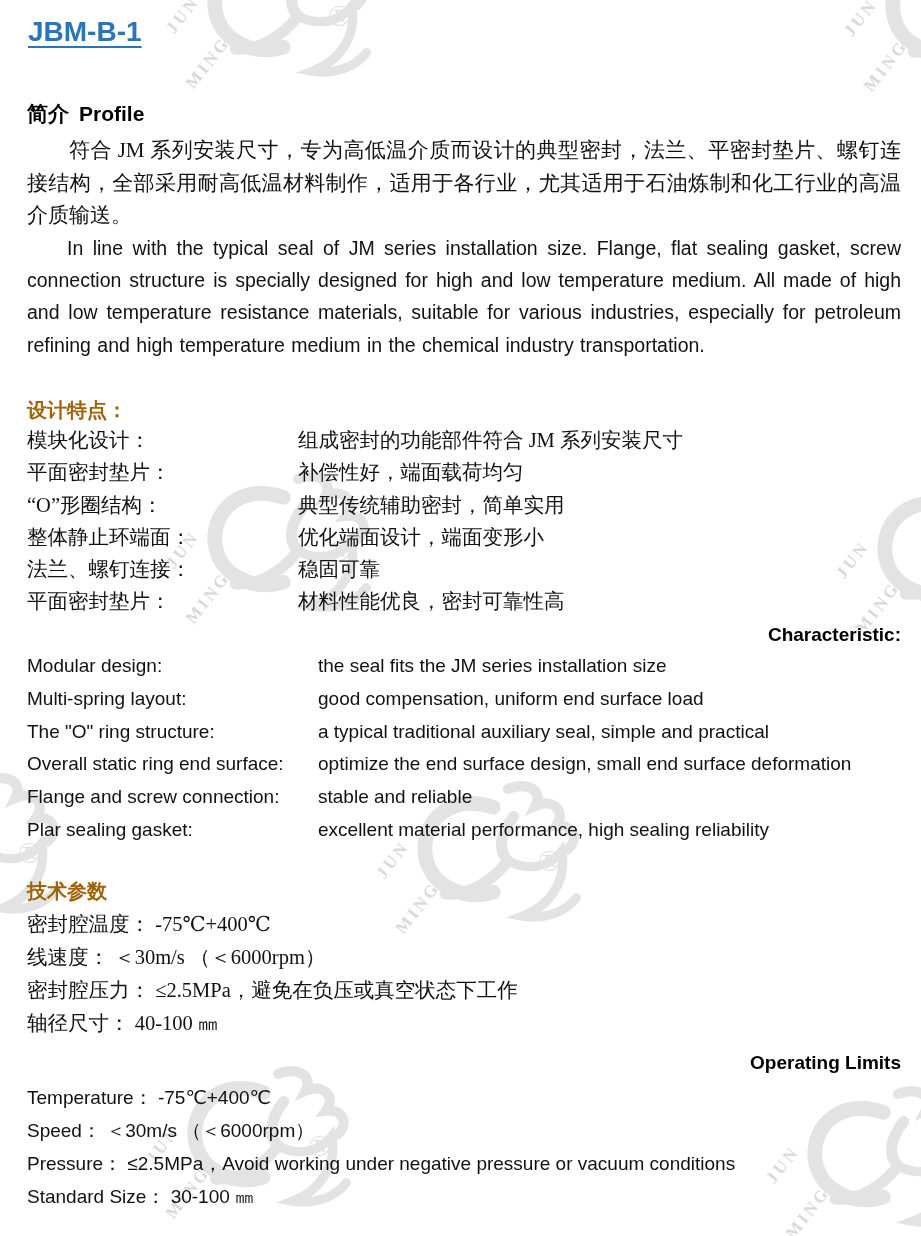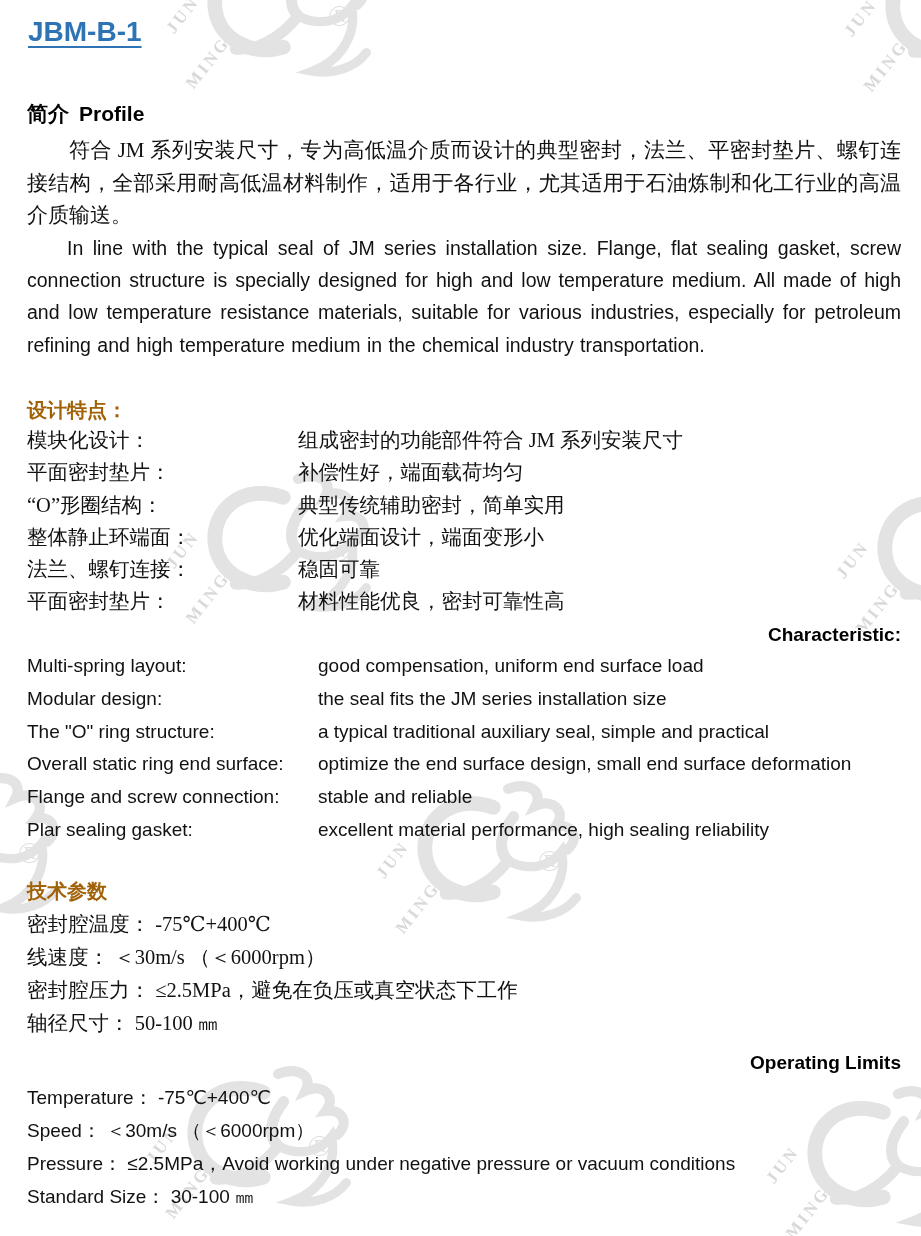--- a/index.html
+++ b/index.html
@@ -247,26 +247,26 @@
         </div>
       <div class="row">
           <span class="lbl">平面密封垫片：</span>
           <span class="val">材料性能优良，密封可靠性高</span>
         </div>
     </div>
 
     <div class="h-en">Characteristic:</div>
     <div class="rows-en">
       <div class="row">
+          <span class="lbl">Modular design:</span>
+          <span class="val">the seal fits the JM series installation size</span>
+        </div>
+      <div class="row">
           <span class="lbl">Multi-spring layout:</span>
           <span class="val">good compensation, uniform end surface load</span>
-        </div>
-      <div class="row">
-          <span class="lbl">Modular design:</span>
-          <span class="val">the seal fits the JM series installation size</span>
         </div>
       <div class="row">
           <span class="lbl">The "O" ring structure:</span>
           <span class="val">a typical traditional auxiliary seal, simple and practical</span>
         </div>
       <div class="row">
           <span class="lbl">Overall static ring end surface:</span>
           <span class="val">optimize the end surface design, small end surface deformation</span>
         </div>
       <div class="row">
@@ -277,21 +277,21 @@
           <span class="lbl">Plar sealing gasket:</span>
           <span class="val">excellent material performance, high sealing reliability</span>
         </div>
     </div>
 
     <div class="h-zh mt-tech">技术参数</div>
     <div class="lines-zh">
       <div class="ln">密封腔温度： -75℃+400℃</div>
       <div class="ln">线速度： ＜30m/s （＜6000rpm）</div>
       <div class="ln">密封腔压力： ≤2.5MPa，避免在负压或真空状态下工作</div>
-      <div class="ln">轴径尺寸： 50-100 ㎜</div>
+      <div class="ln">轴径尺寸： 40-100 ㎜</div>
     </div>
 
     <div class="h-en" style="margin-top:8px;">Operating Limits</div>
     <div class="lines-en">
       <div class="ln">Temperature： -75℃+400℃</div>
       <div class="ln">Speed： ＜30m/s （＜6000rpm）</div>
       <div class="ln">Pressure： ≤2.5MPa，Avoid working under negative pressure or vacuum conditions</div>
       <div class="ln">Standard Size： 30-100 ㎜</div>
     </div>
 

